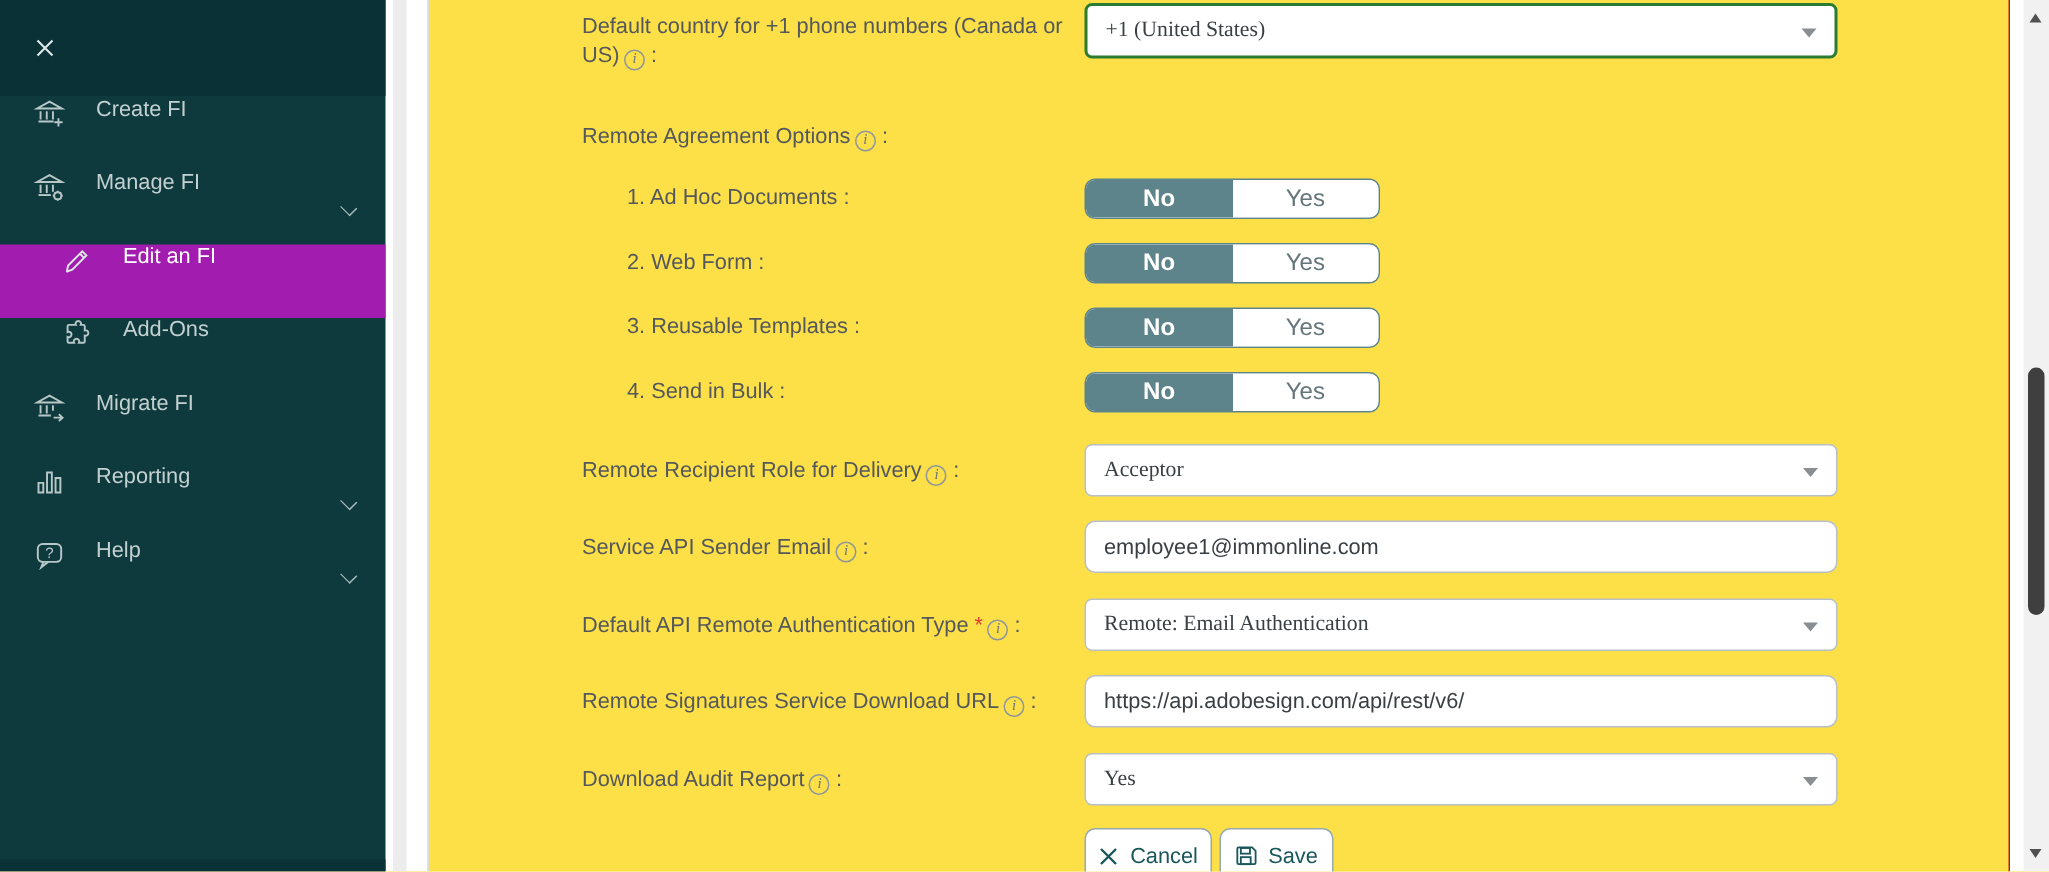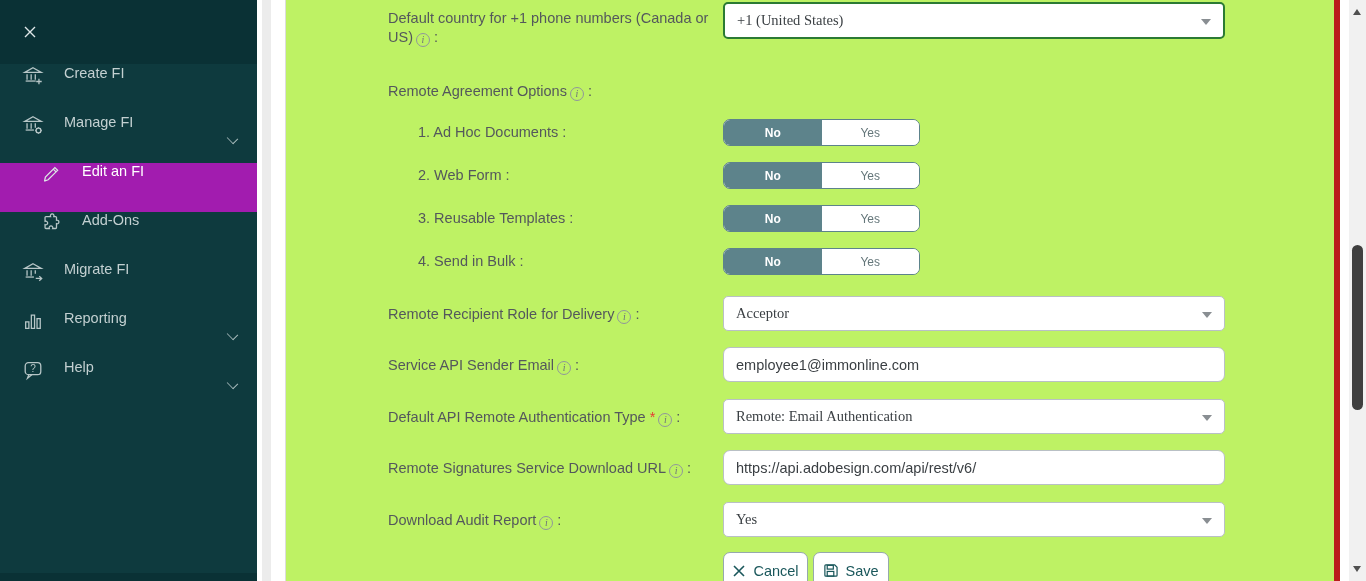--- a/index.html
+++ b/index.html
@@ -19,35 +19,35 @@
   .nav-item { height:49px; display:flex; padding:0 0 0 22px; color:#c3d0d1; font-size:14.5px; position:relative; cursor:pointer; }
   .nav-item.sub { padding-left:40px; }
   .nav-item.active { background:#a21caf; color:#ffffff; }
   .nav-icon { width:22px; height:22px; margin-right:20px; flex:none; }
   .nav-label { white-space:nowrap; }
   .chev { position:absolute; right:20px; top:20px; width:9px; height:9px; border-right:1.5px solid #a9bcbd; border-bottom:1.5px solid #a9bcbd; transform:rotate(45deg) scaleY(0.8); }
   .sidebar-footer { position:absolute; left:0; bottom:0; width:257px; height:8px; background:#0a3135; }
   .gutter-strip { position:absolute; left:262px; top:0; width:9px; height:581px; background:#ececec; }
 
   
-  .card { position:absolute; left:285px; top:0; width:1055px; height:581px; background:#bef264; border-left:1px solid #dcdcdc; border-right:6px solid #b91c1c; }
+  .card { position:absolute; left:285px; top:0; width:1055px; height:581px; background:#fde047; border-left:1px solid #dcdcdc; border-right:1px solid #b91c1c; }
   .flabel { position:absolute; left:102px; width:322px; font-size:14.5px; color:#54585c; line-height:19px; }
   .tlabel { position:absolute; left:132px; font-size:14.5px; color:#54585c; line-height:17px; }
   .info-i { display:inline-block; width:14px; height:14px; border:1px solid #90979b; border-radius:50%; font:italic 10px "Liberation Serif", serif; line-height:12px; text-align:center; color:#6d7478; margin:0 1px 0 3px; vertical-align:-1px; cursor:pointer; }
   .colon { margin-left:3px; }
   .required { color:#e53935; margin-left:4px; }
 
   .ctl { position:absolute; left:437px; width:502px; height:35px; border:1px solid #b9c0c5; border-radius:5px; background:#fff; font-size:14.5px; color:#3a3f43; display:flex; align-items:center; padding:0 32px 0 12px; cursor:pointer;font-family:Liberation Serif, serif; }
   .ctl.focused { top:2px; height:37px; border:2px solid #2b7b33; }
   .ctl.select::after { content:""; position:absolute; right:12px; top:15px; width:0; height:0; border:5px solid transparent; border-top:6px solid #898e92; }
   input.ctl { cursor:text; padding-right:12px; font-family:"Liberation Sans", sans-serif; }
   input.ctl { border-radius:7px; }
 
   .toggle { position:absolute; left:437px; width:197px; height:27px; display:flex; border:1px solid #5d838b; border-radius:7px; overflow:hidden; background:#fff; }
-  .toggle .seg { flex:1; display:flex; align-items:center; justify-content:center; font-size:12px; cursor:pointer; }
+  .toggle .seg { flex:1; display:flex; align-items:center; justify-content:center; font-size:16px; cursor:pointer; }
   .toggle .no { background:#5d838b; color:#ffffff; font-weight:bold; }
   .toggle .yes { background:#ffffff; color:#64767a; }
 
   .btn { position:absolute; top:552px; height:37px; background:#fff; border:1px solid #96a9ad; border-radius:7px; color:#1a575b; font-size:14.5px; display:flex; align-items:center; justify-content:center; gap:7px; cursor:pointer; font-family:"Liberation Sans", sans-serif; }
   .btn-cancel { left:437px; width:85px; }
   .btn-save { left:527px; width:76px; }
 
   
   .scrollbar { position:absolute; right:0; top:0; width:17px; height:581px; background:#f1f1f1; }
   .sb-up { position:absolute; top:5px; left:4px; width:0; height:0; border:4.5px solid transparent; border-bottom:6px solid #505050; cursor:pointer; }

